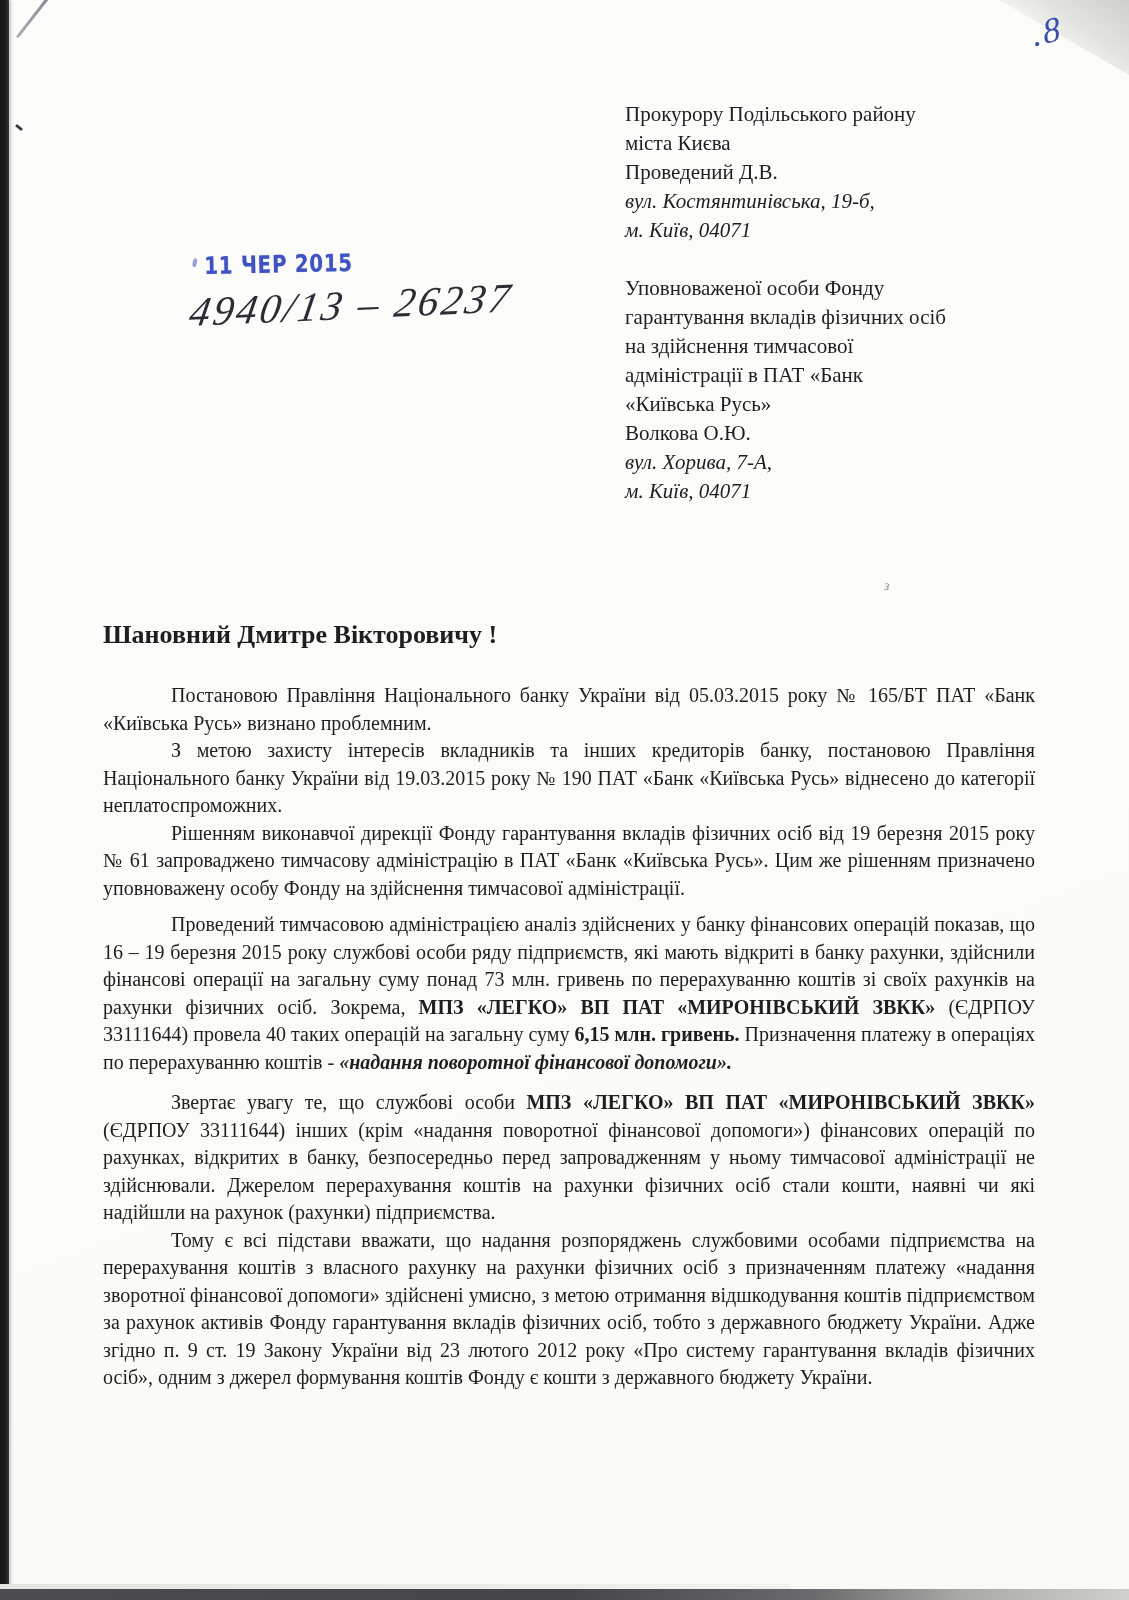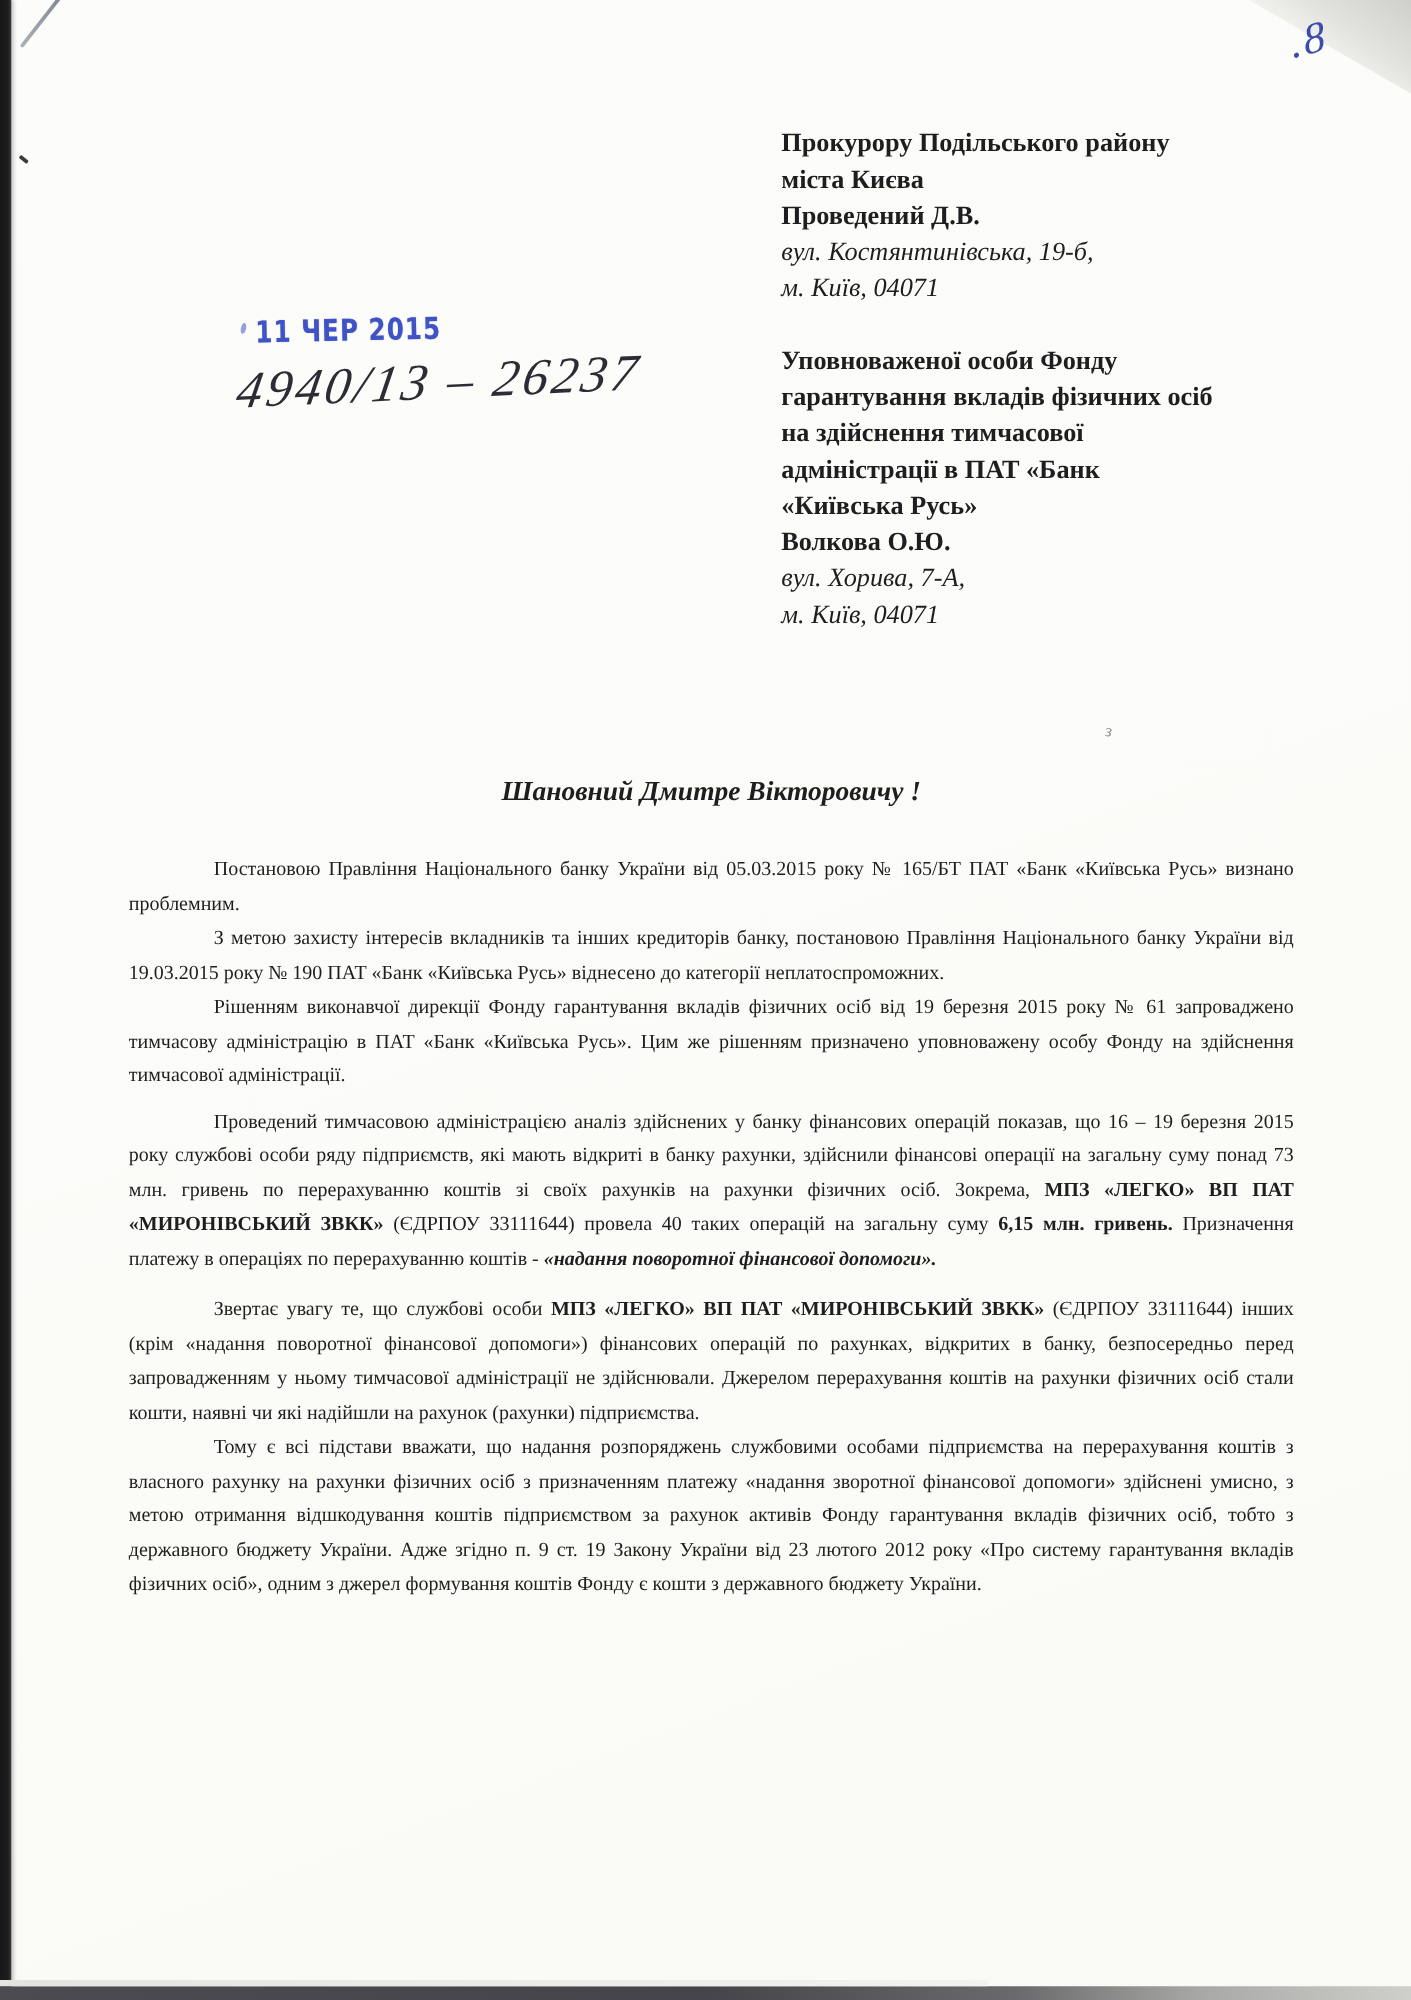--- a/index.html
+++ b/index.html
@@ -38,35 +38,35 @@
     text-shadow:0 0 1px rgba(64,83,196,.55);}
   .stamp-dot{position:absolute;left:-14px;top:6px;width:5px;height:9px;border-radius:50%;
     background:rgba(64,83,196,.55);transform:rotate(18deg);}
   
   .hand-number{position:absolute;left:190px;top:288px;font-size:41px;font-style:italic;
     color:#2c2c35;letter-spacing:3px;white-space:nowrap;
     transform:rotate(-2.6deg) skewX(-12deg);transform-origin:left center;}
   
   .recipient{position:absolute;left:625px;top:100px;width:400px;
     font-size:21px;line-height:29px;}
-  .recipient .b{font-weight:700;}
+  .recipient .b{font-weight:400;}
   .recipient .i{font-style:italic;}
   .recipient .gap{height:29px;}
   
   .doc-title{position:absolute;left:103px;top:540px;width:700px;}
   .doc-heading{font-size:24px;font-weight:700;letter-spacing:.5px;}
   .doc-subheading{font-size:21.5px;font-weight:700;margin-top:6px;}
   .stray-mark{position:absolute;left:884px;top:578px;font-size:14px;color:#909094;
     transform:rotate(12deg);}
   
-  .salutation{position:absolute;left:103px;top:620px;width:932px;text-align:center;
-    font-size:22px;font-weight:700;font-style:italic;}
+  .salutation{position:absolute;left:103px;top:620px;width:932px;
+    font-size:26px;font-weight:700;}
   
   .body-text{position:absolute;left:103px;top:682px;width:932px;
-    font-size:16px;line-height:27.5px;text-align:justify;}
+    font-size:20px;line-height:27.5px;text-align:justify;}
   .para{margin:0;text-indent:68px;}
   .para.gap-sm{margin-top:9px;}
   .para.gap-md{margin-top:13px;}
   .seg-b{font-weight:700;}
   .seg-bi{font-weight:700;font-style:italic;}
 </style>
 </head>
 <body>
 
 <div class="page">

